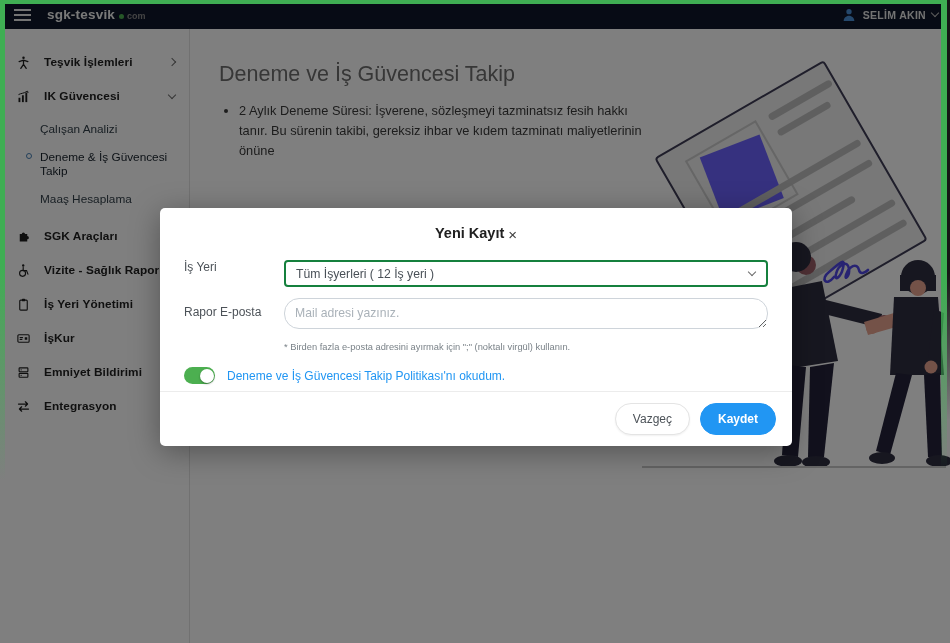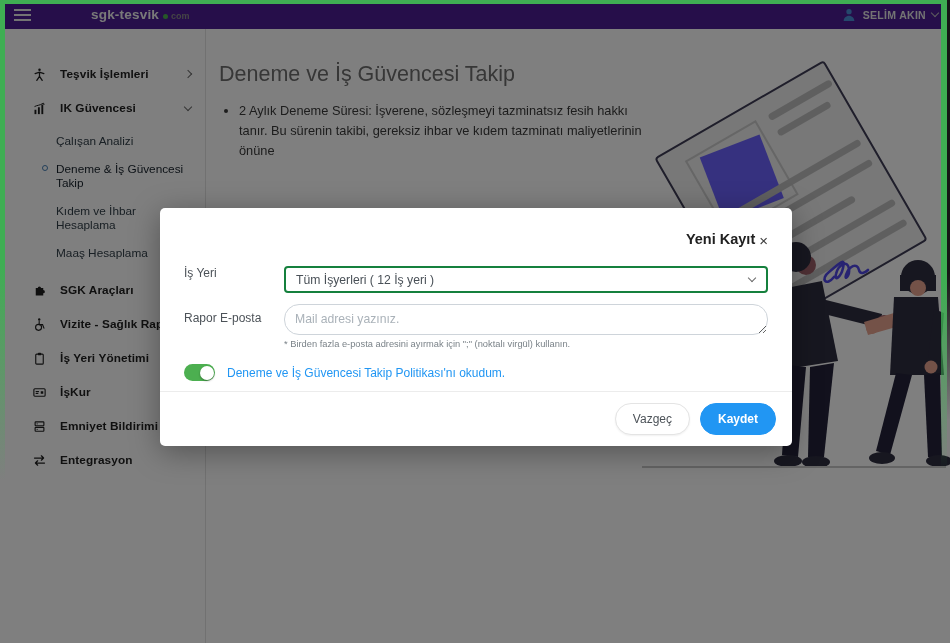--- a/index.html
+++ b/index.html
@@ -5,41 +5,40 @@
   * { margin:0; padding:0; box-sizing:border-box; }
   html,body { width:950px; height:643px; }
   body {
     position:relative; overflow:hidden; background:#ffffff;
     font-family:"Liberation Sans", sans-serif;
   }
 
   
   .topbar {
     position:absolute; top:0; left:0; width:950px; height:29px;
-    background:#4c1d95; display:flex; align-items:center; padding:0 12px;
+    background:#0f172a; display:flex; align-items:center; padding:0 12px;
     z-index:5;
-    gap:44px;
   }
   .burger { position:relative; width:17px; height:2px; background:#e8e8e8; margin:0 10px 0 2px; cursor:pointer;
     box-shadow:0 -5px 0 #e8e8e8, 0 5px 0 #e8e8e8; }
   .logo { display:flex; align-items:baseline; gap:2px; margin-left:6px; }
   .logo .brand { color:#f2f2f2; font-size:13.5px; font-weight:bold; letter-spacing:.2px; }
   .logo .dot { width:5px; height:5px; border-radius:50%; background:#4caf50; align-self:center; margin:3px 1px 0 2px; }
   .logo .tld { color:#8a8a8a; font-size:9px; font-weight:bold; }
   .topbar-right { margin-left:auto; display:flex; align-items:center; gap:6px; cursor:pointer; }
   .username { color:#e6e6e6; font-size:10.5px; font-weight:bold; letter-spacing:.3px; }
   .chev { display:inline-block; width:6px; height:6px; border-right:1.6px solid #bdbdbd; border-bottom:1.6px solid #bdbdbd; }
   .chev.down { transform:rotate(45deg); margin-top:-3px; }
   .chev.right { transform:rotate(-45deg); }
   .chev.dark { border-color:#6a6a6a; }
 
   
   .sidebar {
-    position:absolute; top:29px; left:16px; width:190px; height:614px;
-    background:#ffffff; border-right:1px solid #e2e2e2; padding-top:28px; z-index:4;
+    position:absolute; top:29px; left:0; width:190px; height:614px;
+    background:#ffffff; border-right:1px solid #e2e2e2; padding-top:16px; z-index:4;
   }
   .side-item { display:flex; align-items:center; gap:12px; padding:9px 14px 9px 16px; cursor:pointer; }
   .side-item .ico { width:16px; height:16px; color:#1f1f1f; flex:none; display:flex; align-items:center; }
   .side-item .lbl { font-size:11.8px; font-weight:bold; color:#212121; letter-spacing:.1px; }
   .side-item .chev { margin-left:auto; }
   .submenu { padding:2px 0 6px 0; }
   .submenu-item { position:relative; padding:7px 10px 7px 40px; font-size:11.8px; color:#33404a; cursor:pointer; }
   .submenu-item.active { color:#17212b; }
   .submenu-item.active .bullet {
     position:absolute; left:26px; top:10px; width:6px; height:6px;
@@ -70,26 +69,26 @@
     background:linear-gradient(#3fae53 60%, rgba(63,174,83,0)); }
   .edge-right-dark { position:absolute; top:0; right:0; width:3px; height:420px; z-index:60; pointer-events:none;
     background:linear-gradient(#161616 65%, rgba(22,22,22,0)); }
 
   
   .modal {
     position:absolute; left:160px; top:208px; width:632px; height:238px;
     background:#ffffff; border-radius:5px; box-shadow:0 6px 30px rgba(0,0,0,.35);
     z-index:50; display:flex; flex-direction:column;
   }
-  .modal-header { display:flex; align-items:flex-start; justify-content:flex-end; padding:17px 20px 6px 24px;margin-top:6px; }
+  .modal-header { display:flex; align-items:flex-start; justify-content:center; padding:17px 20px 6px 24px; }
   .modal-title { font-size:14.5px; font-weight:600; color:#212121; }
   .modal-close { font-size:15px; color:#3c3c3c; cursor:pointer; line-height:1; padding:2px 4px; }
   .modal-body { padding:10px 24px 0 24px; }
   .form-row { display:flex; margin-bottom:11px; }
-  .form-row.top { align-items:flex-start; margin-bottom:4px; }
+  .form-row.top { align-items:flex-start; margin-bottom:13px; }
   .form-label { width:100px; flex:none; font-size:12px; color:#4c5258; }
   .form-row.top .form-label { padding-top:7px; }
   .select-box {
     flex:1; height:27px; border:2px solid #15803d; border-radius:4px; background:#fff;
     display:flex; align-items:center; padding:0 26px 0 10px; position:relative; cursor:pointer;
   }
   .select-box .sel-text { font-size:12.2px; color:#495057; }
   .select-box .chev { position:absolute; right:11px; top:10px; }
   .email-area {
     flex:1; height:31px; border:1px solid #ced4da; border-radius:15px; resize:vertical;
@@ -156,21 +155,20 @@
     <span class="lbl">IK Güvencesi</span>
     <span class="chev down dark"></span>
   </div>
 
   <div class="submenu">
     <div class="submenu-item">Çalışan Analizi</div>
     <div class="submenu-item active">
       <span class="bullet"></span>
       <span>Deneme &amp; İş Güvencesi Takip</span>
     </div>
-    <div class="submenu-item">Kıdem ve İhbar Hesaplama</div>
     <div class="submenu-item">Maaş Hesaplama</div>
   </div>
 
   <div class="side-item">
     <span class="ico">
       <svg width="15" height="15" viewBox="0 0 24 24" fill="currentColor">
         <path d="M6 8 h3.2 a2.6 2.6 0 1 1 5.2 0 H18 v3.2 a2.6 2.6 0 1 1 0 5.2 V20 H6 z"></path>
       </svg>
     </span>
     <span class="lbl">SGK Araçları</span>

